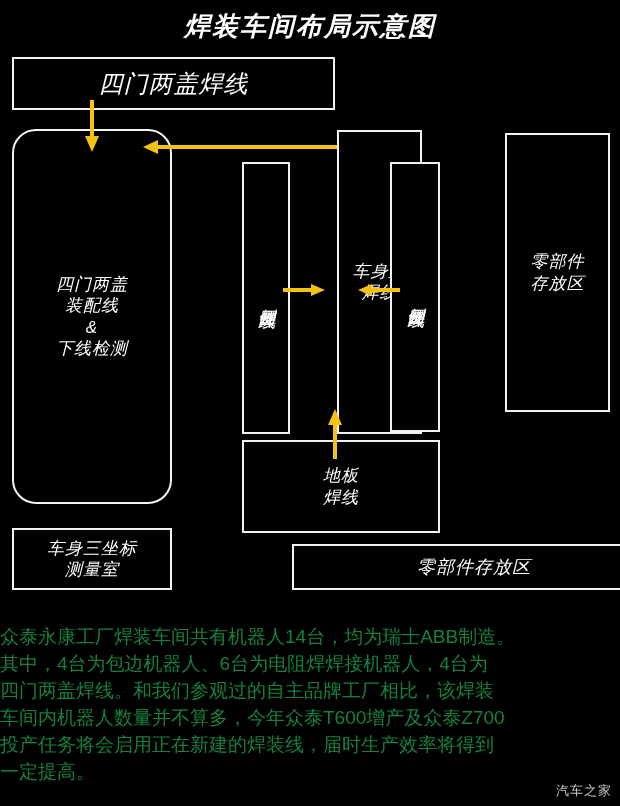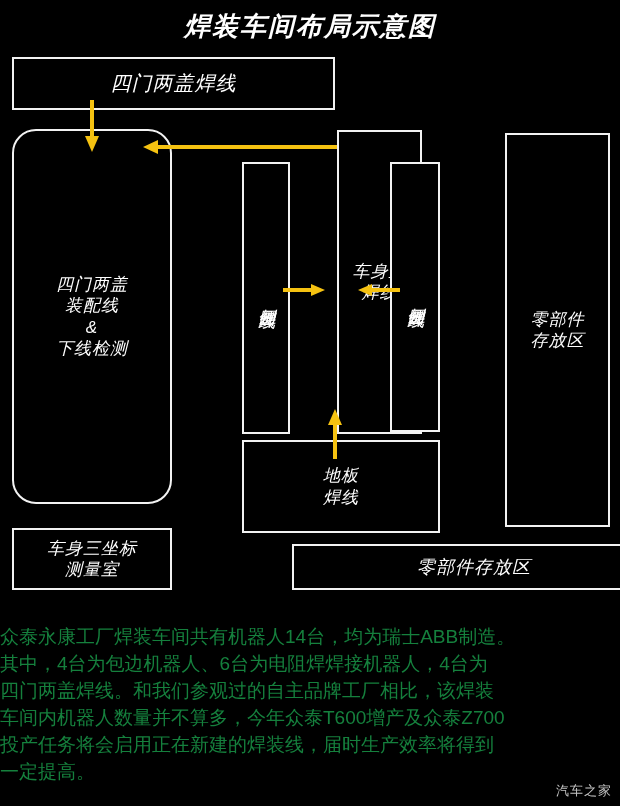--- a/index.html
+++ b/index.html
@@ -74,23 +74,23 @@
   #box-door-weld      { left: 12px;  top: 57px;  width: 323px; height: 53px; }
   #box-door-assembly  { left: 12px;  top: 129px; width: 160px; height: 375px; border-radius: 24px; }
   #box-measure-room   { left: 12px;  top: 528px; width: 160px; height: 62px; }
 
   #box-side-left      { left: 242px; top: 162px; width: 48px;  height: 272px; }
   #box-main-weld      { left: 297px; top: 130px; width: 85px;  height: 304px; margin-left: 40px; }
   #box-side-right     { left: 390px; top: 162px; width: 50px;  height: 270px; }
 
   #box-floor-weld     { left: 242px; top: 440px; width: 198px; height: 93px; }
   #box-parts-bottom   { left: 248px; top: 544px; width: 364px; height: 46px; margin-left: 44px; }
-  #box-parts-right    { left: 505px; top: 133px; width: 105px; height: 394px; }
-
-  #box-door-weld .label      { font-size: 20px; }
+  #box-parts-right    { left: 505px; top: 133px; width: 105px; height: 279px; }
+
+  #box-door-weld .label      { font-size: 24px; }
   #box-parts-bottom .label   { font-size: 18px; }
   #box-main-weld .label      { font-size: 17px; }
   #box-floor-weld .label     { font-size: 17px; }
 
   
   .box.vert .label {
     writing-mode: vertical-rl;
     text-orientation: upright;
   }
 

